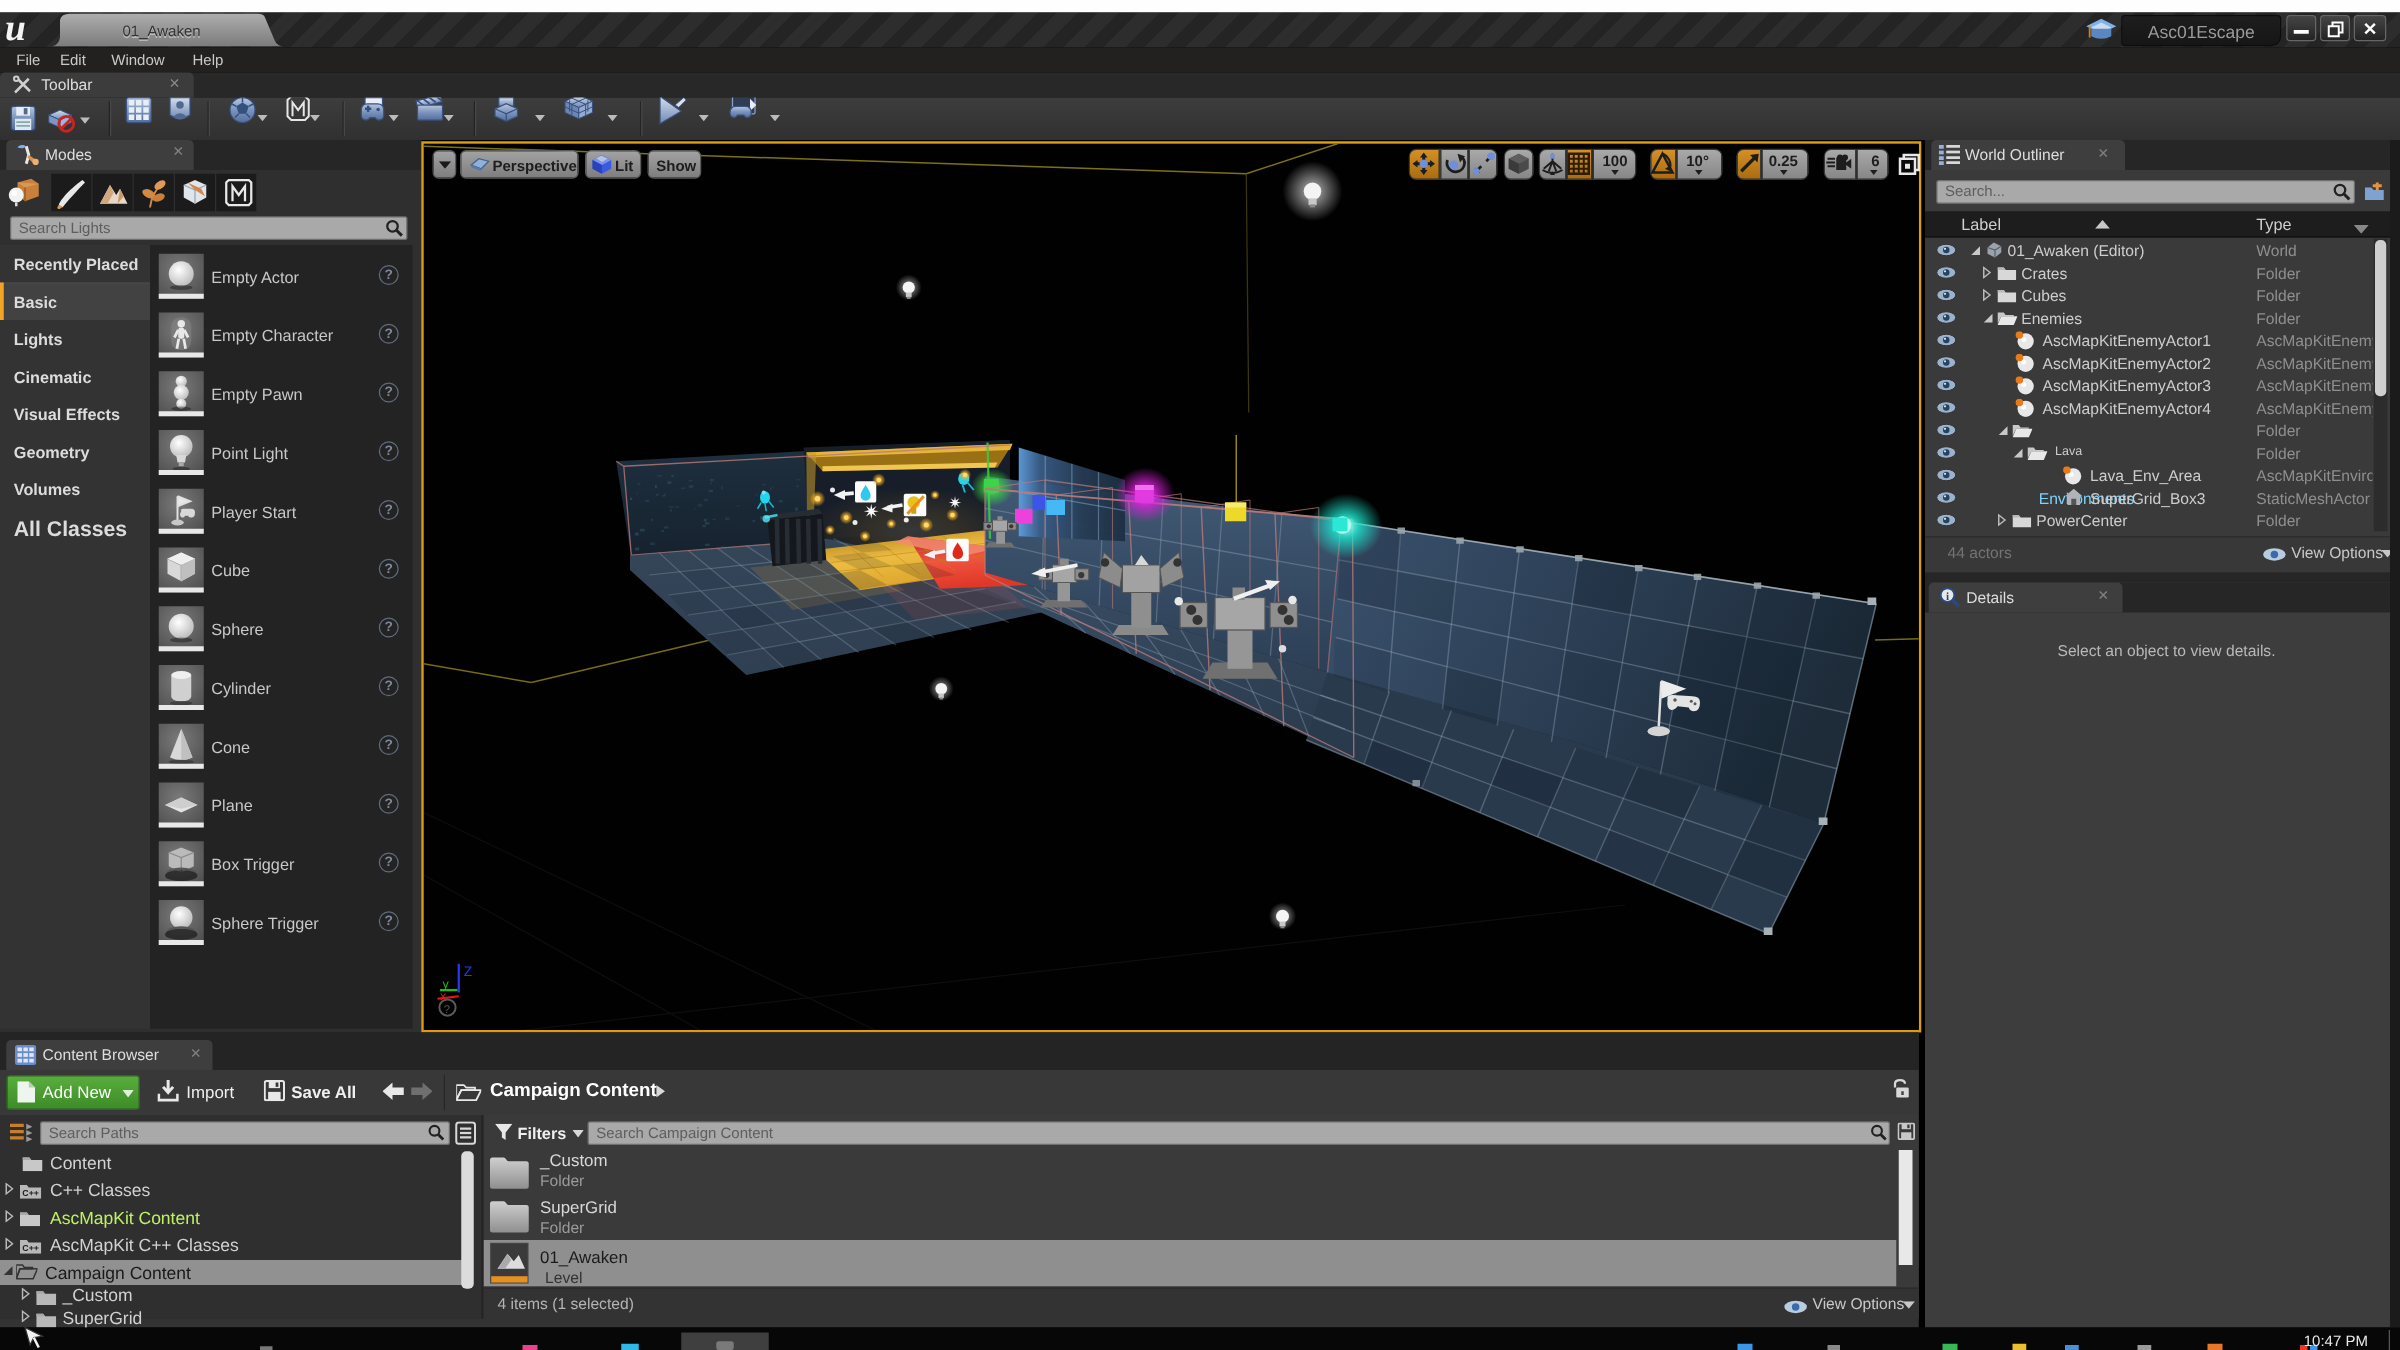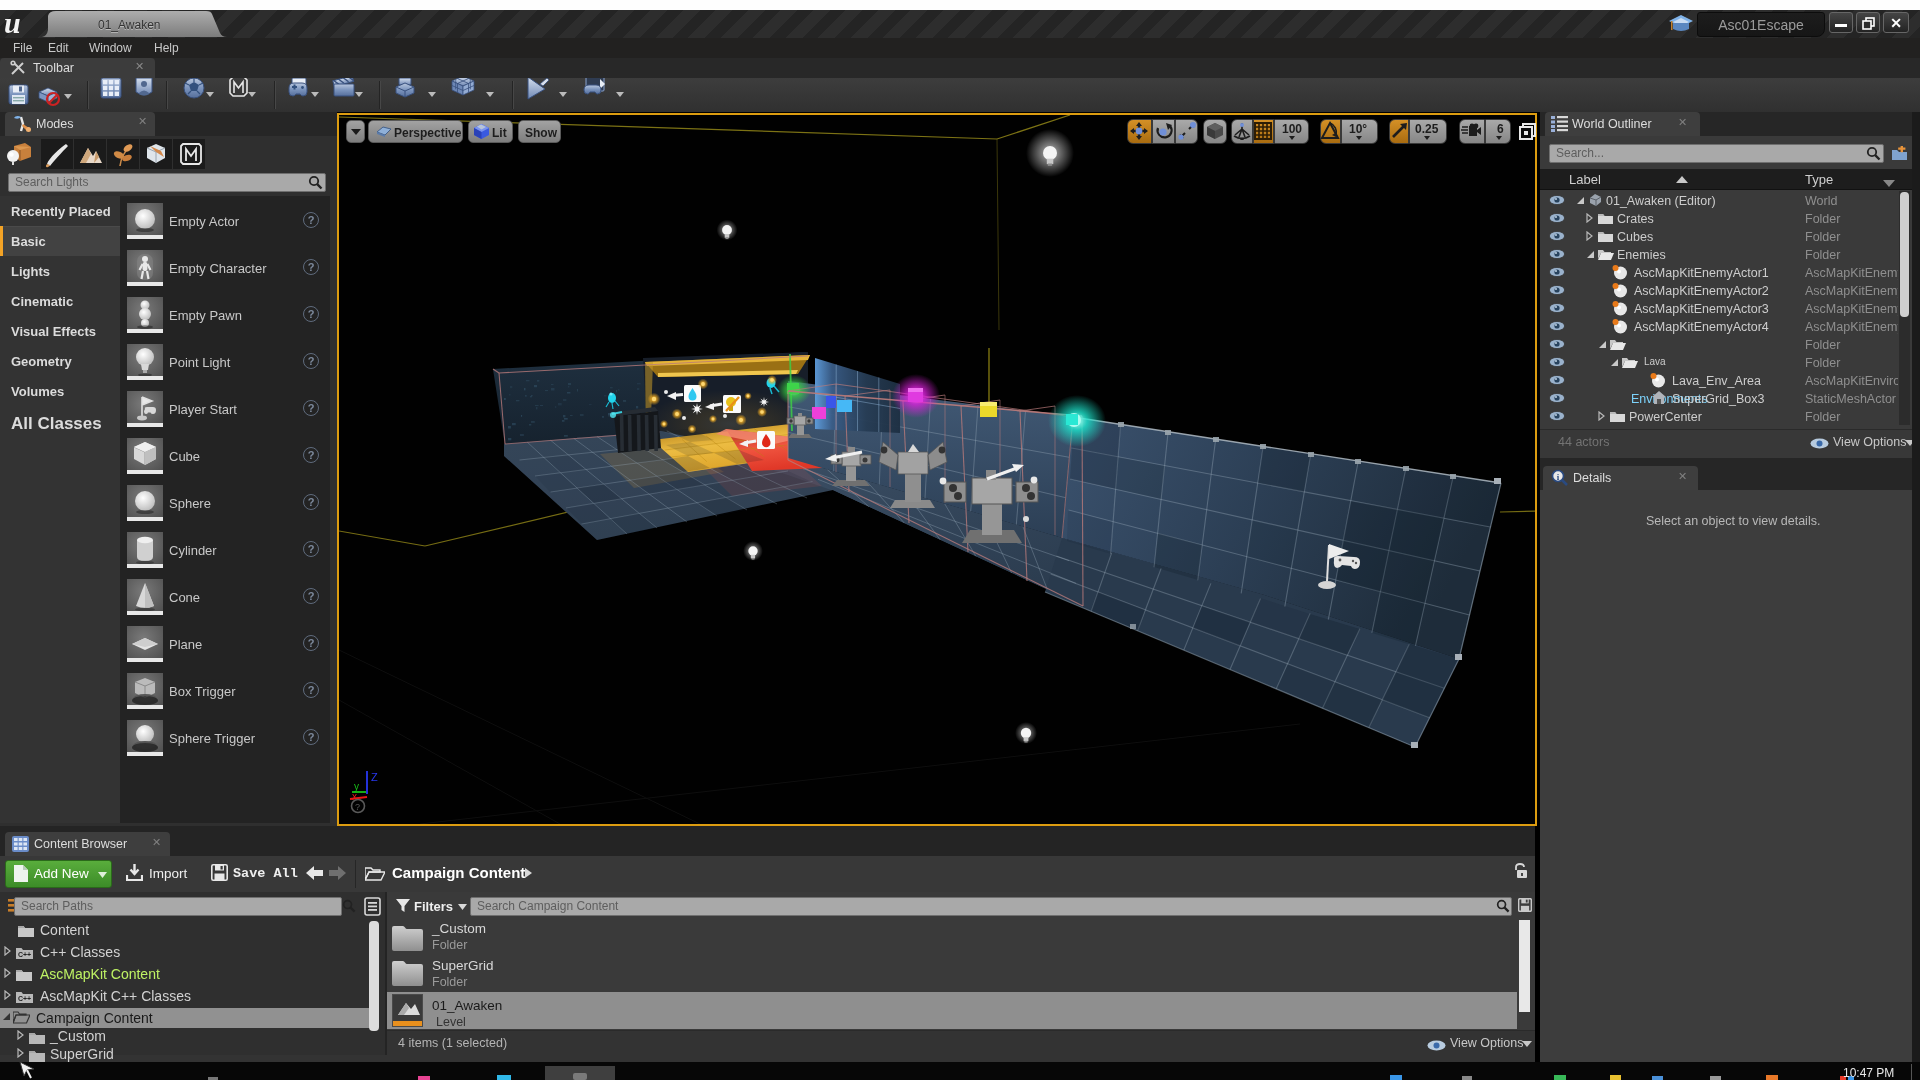--- a/index.html
+++ b/index.html
@@ -1279,21 +1279,21 @@
     <path d="M8.5 0 L8.5 9 M4.5 5.5 L8.5 10 L12.5 5.5" stroke="#e8e8e8" stroke-width="2.4" fill="none"></path>
     <path d="M1 11 L1 16 L16 16 L16 11" stroke="#e8e8e8" stroke-width="2.2" fill="none"></path>
   </svg>
 <div class="abs" style="left:149px;top:866px;color:#efefef;font-size:13.5px;font-weight:normal;">Import</div>
 <svg class="abs" style="left:211px;top:864px;" width="17" height="17" viewBox="0 0 17 17">
     <rect x="0.8" y="0.8" width="15.4" height="15.4" rx="1.5" fill="none" stroke="#e8e8e8" stroke-width="1.6"></rect>
     <rect x="4" y="1" width="9" height="5.5" fill="#e8e8e8"></rect>
     <rect x="9.5" y="2" width="2.2" height="3.5" fill="#383838"></rect>
     <rect x="3.5" y="9.5" width="10" height="7" fill="#e8e8e8"></rect>
   </svg>
-<div class="abs" style="left:233px;top:866px;color:#efefef;font-size:13.5px;font-weight:bold;font-family:Liberation Mono, monospace;">Save All</div>
+<div class="abs" style="left:233px;top:866px;color:#efefef;font-size:13.5px;font-weight:bold;">Save All</div>
 <svg class="abs" style="left:306px;top:866px;" width="40" height="14" viewBox="0 0 40 14">
     <path d="M8 0 L8 4 L17 4 L17 10 L8 10 L8 14 L0 7 Z" fill="#e8e8e8"></path>
     <path d="M32 0 L32 4 L23 4 L23 10 L32 10 L32 14 L40 7 Z" fill="#6f6f6f"></path>
   </svg>
 <div class="abs" style="left:355px;top:860px;width:1px;height:28px;background:#262626;"></div>
 <svg class="abs" style="left:365px;top:866px;" width="20" height="15" viewBox="0 0 20 15">
     <path d="M0 2 L6 2 L8 4 L15 4 L15 6 L4 6 L0 14 Z" fill="none" stroke="#e8e8e8" stroke-width="1.4"></path>
     <path d="M4 6 L20 6 L16 14 L0 14 Z" fill="none" stroke="#e8e8e8" stroke-width="1.4"></path>
   </svg>
 <div class="abs" style="left:392px;top:864px;color:#fff;font-size:15px;font-weight:bold;">Campaign Content</div>
@@ -1313,21 +1313,21 @@
       <rect x="0" y="1" width="11" height="2.6"></rect>
       <rect x="0" y="6" width="11" height="2.6"></rect>
       <rect x="0" y="11" width="11" height="2.6"></rect>
     </g>
     <g fill="#999">
       <path d="M13 1 L18 3.3 L13 5.6 Z"></path>
       <path d="M13 6 L18 8.3 L13 10.6 Z"></path>
       <path d="M13 11 L18 13.3 L13 15.6 Z"></path>
     </g>
   </svg>
-<div class="abs searchbox" style="left:14px;top:897px;width:328px;height:19px;">Search Paths</div>
+<div class="abs searchbox" style="left:32px;top:897px;width:328px;height:19px;">Search Paths</div>
 <svg class="abs" style="left:342px;top:899px;" width="14" height="14" viewBox="0 0 15 15">
     <circle cx="6" cy="6" r="4.2" fill="none" stroke="#222" stroke-width="1.8"></circle>
     <line x1="9.2" y1="9.2" x2="13.5" y2="13.5" stroke="#222" stroke-width="2.4"></line>
   </svg>
 <svg class="abs" style="left:364px;top:897px;" width="17" height="19" viewBox="0 0 17 19">
     <rect x="1" y="1" width="15" height="17" rx="2" fill="none" stroke="#d8d8d8" stroke-width="1.6"></rect>
     <g fill="#d8d8d8">
       <rect x="4" y="5" width="9" height="1.8"></rect>
       <rect x="4" y="8.5" width="9" height="1.8"></rect>
       <rect x="4" y="12" width="9" height="1.8"></rect>

